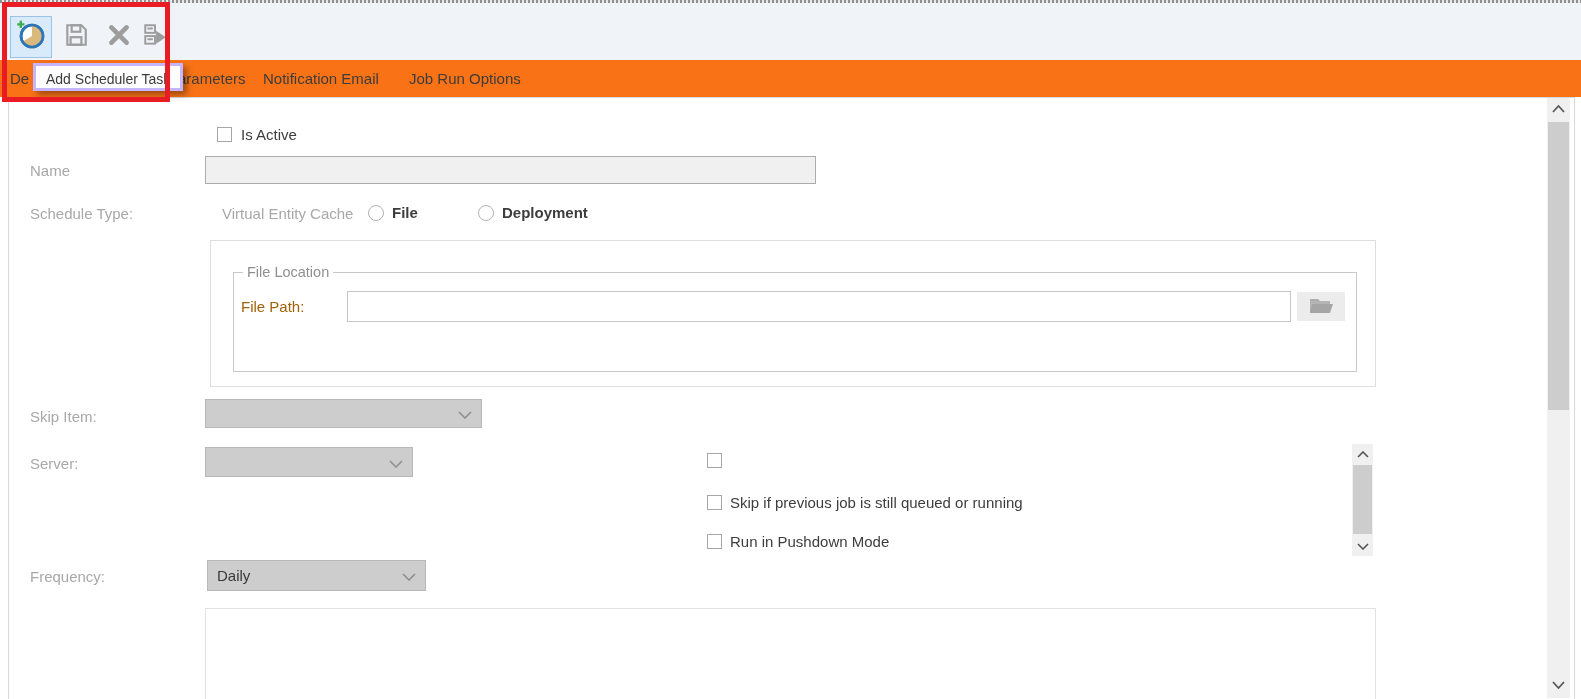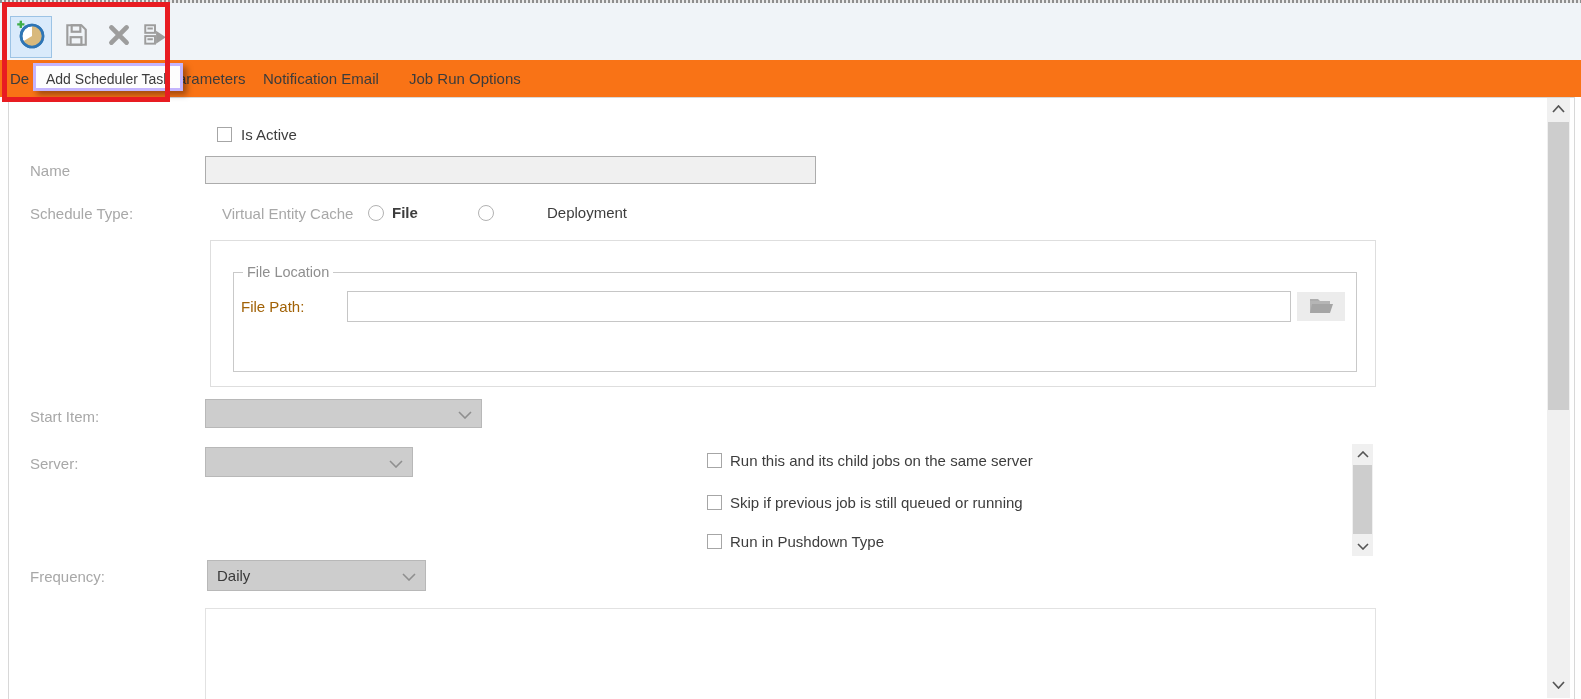--- a/index.html
+++ b/index.html
@@ -125,63 +125,62 @@
   <div class="dtext" style="left:241px; top:126px;">Is Active</div>
 
   <div class="glabel" style="left:30px; top:162px;">Name</div>
   <input class="txt-disabled" style="left: 205px; top: 156px; width: 611px; height: 28px;" value="">
 
   <div class="glabel" style="left:30px; top:205px;">Schedule Type:</div>
   <div class="glabel" style="left:222px; top:205px;">Virtual Entity Cache</div>
   <div class="radio" style="left:368px; top:205px;"></div>
   <div class="dtext" style="left:392px; top:204px; font-weight:bold;">File</div>
   <div class="radio" style="left:478px; top:205px;"></div>
-  <div class="dtext" style="left:502px; top:204px; font-weight:normal;margin-left:45px;">Deployment</div>
+  <div class="dtext" style="left:502px; top:204px; font-weight:bold;">Deployment</div>
 
   <div class="outerbox"></div>
   <div class="groupbox"></div>
   <div class="grouplegend">File Location</div>
   <div class="glabel" style="left:241px; top:298px; color:#a16207;">File Path:</div>
   <input class="txt-white" style="left: 347px; top: 291px; width: 944px; height: 31px;" value="">
   <div class="browse-btn">
     <span>
       <svg width="24" height="18" viewBox="0 0 24 18">
         <path d="M1 3 h8 l2 2 h-10 Z" fill="#adadad"></path>
         <rect x="1" y="5" width="20" height="12" fill="#b5b5b5"></rect>
         <path d="M3 8 h21 l-3 9 h-20 Z" fill="#a5a5a5"></path>
       </svg>
     </span>
   </div>
 
-  <div class="glabel" style="left:30px; top:408px;">Start Item:</div>
+  <div class="glabel" style="left:30px; top:408px;">Skip Item:</div>
   <div class="dropdown" style="left:205px; top:399px; width:277px; height:29px;">
     <span></span>
     <span>
       <svg width="14" height="8" viewBox="0 0 14 8" fill="none" stroke="#8f8f8f" stroke-width="1.6">
           <path d="M1 1 L7 7 L13 1"></path>
         </svg>
     </span>
   </div>
 
   <div class="glabel" style="left:30px; top:455px;">Server:</div>
   <div class="dropdown" style="left:205px; top:447px; width:208px; height:30px;">
     <span></span>
     <span>
       <svg width="14" height="8" viewBox="0 0 14 8" fill="none" stroke="#8f8f8f" stroke-width="1.6">
           <path d="M1 1 L7 7 L13 1"></path>
         </svg>
     </span>
   </div>
 
   <div class="cb" style="left:707px; top:453px;"></div>
-  <div class="dtext" style="left:730px; top:452px;">Run this and its child jobs on the same server</div>
   <div class="cb" style="left:707px; top:495px;"></div>
   <div class="dtext" style="left:730px; top:494px;">Skip if previous job is still queued or running</div>
   <div class="cb" style="left:707px; top:534px;"></div>
-  <div class="dtext" style="left:730px; top:533px;">Run in Pushdown Type</div>
+  <div class="dtext" style="left:730px; top:533px;">Run in Pushdown Mode</div>
 
   <div class="vscroll" style="left:1352px; top:444px; width:21px; height:112px;">
     <div class="vs-arrow" style="top:0;">
       <svg width="12" height="7" viewBox="0 0 12 7" fill="none" stroke="#555" stroke-width="1.6">
           <path d="M1 6 L6 1 L11 6"></path>
         </svg>
     </div>
     <div class="vs-thumb" style="top:21px; height:69px;"></div>
     <div class="vs-arrow" style="bottom:0;">
       <svg width="12" height="7" viewBox="0 0 12 7" fill="none" stroke="#555" stroke-width="1.6">

